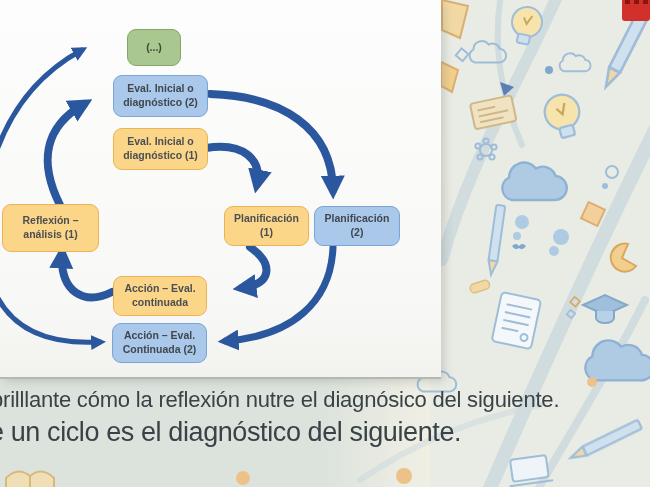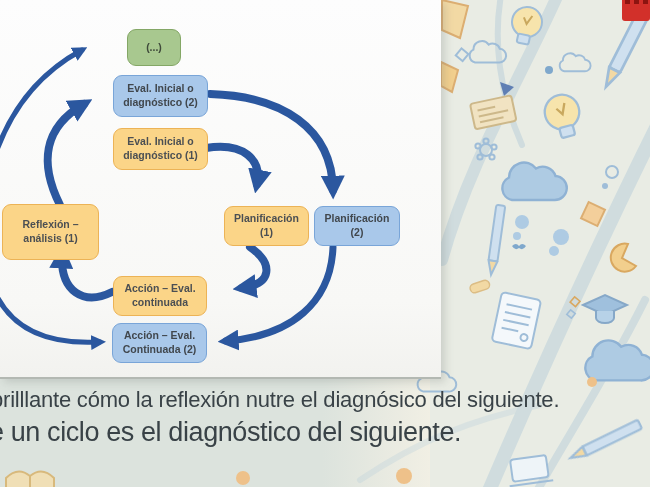--- a/index.html
+++ b/index.html
@@ -23,21 +23,21 @@
     text-align:center;border-radius:9px;
     font-size:10.5px;font-weight:bold;line-height:1.3;color:#4b4f53;
     white-space:pre-line;padding:2px;box-sizing:border-box;
   }
   .node.yellow{background:#fbd588;border:1.5px solid #ecb356;}
   .node.blue{background:#a9c8ea;border:1.5px solid #79a5d8;color:#41474d;}
   .node.green{background:#a8c88f;border:1.5px solid #84a766;color:#3f4a3a;}
   .n-green  {left:127px;top:29px; width:54px;height:37px;}
   .n-eval2  {left:113px;top:75px; width:95px;height:42px;}
   .n-eval1  {left:113px;top:128px;width:95px;height:42px;}
-  .n-reflex {left:2px;  top:204px;width:97px;height:56px;}
+  .n-reflex {left:2px;  top:204px;width:97px;height:48px;}
   .n-plan1  {left:224px;top:206px;width:85px;height:40px;}
   .n-plan2  {left:314px;top:206px;width:86px;height:40px;}
   .n-accion1{left:113px;top:276px;width:94px;height:40px;}
   .n-accion2{left:112px;top:323px;width:95px;height:40px;}
   
   .caption{position:absolute;white-space:nowrap;color:#394247;}
   .caption-1{left:-9px;top:387px;font-size:22px;letter-spacing:-0.2px;}
   .caption-2{left:-11px;top:417px;font-size:27px;letter-spacing:-0.4px;}
   
   .badge{

